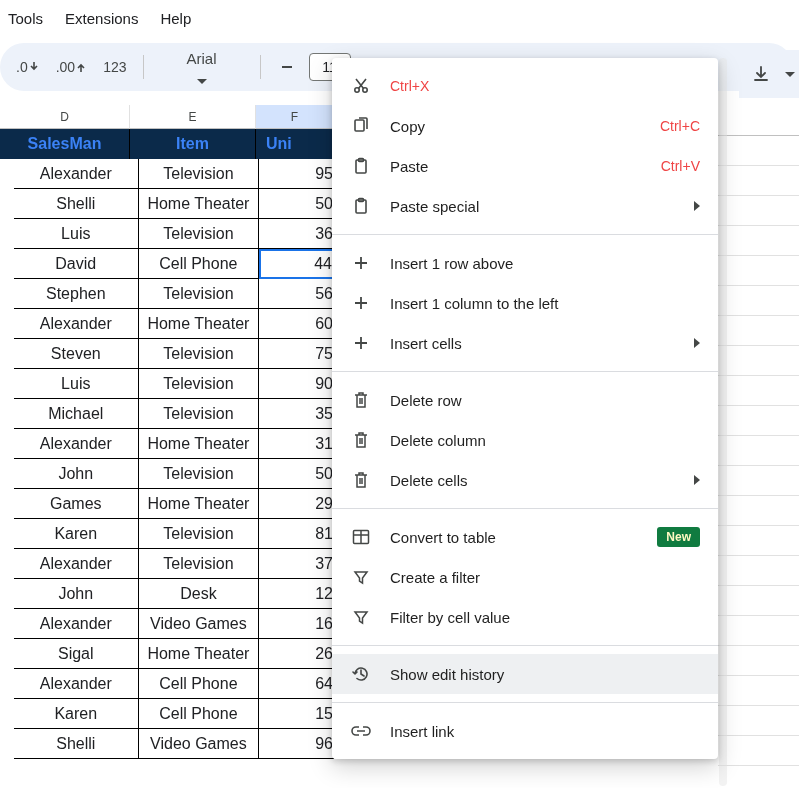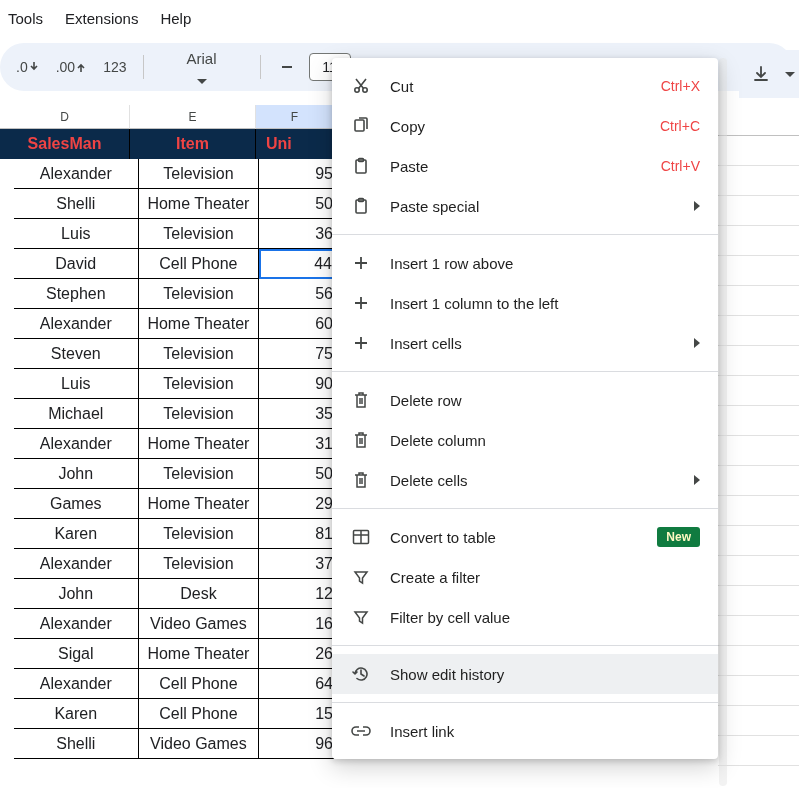--- a/index.html
+++ b/index.html
@@ -95,21 +95,21 @@
   .colheader.sel { background: #d3e3fd; }
   .col-D { width: 130px; }
   .col-E { width: 126px; }
   .col-F { width: 78px; }
   .thead-row {
     display: flex;
     height: 30px;
   }
   .thead-cell {
     background: #0b2a4a;
-    color: #ef4444;
+    color: #3b82f6;
     font-weight: 700;
     font-size: 16px;
     display: flex;
     align-items: center;
     justify-content: center;
     border-right: 1px solid #000;
   }
   .data-rows { }
   .data-row { display: flex; height: 30px; margin-left: 14px; }
   .data-cell {
@@ -387,21 +387,20 @@
 <div class="context-menu">
 
   <div class="menu-item">
     <span class="menu-icon">
       <svg width="18" height="18" viewBox="0 0 18 18">
           <circle cx="5" cy="13" r="2.2" fill="none" stroke="#444746" stroke-width="1.6"></circle>
           <circle cx="13" cy="13" r="2.2" fill="none" stroke="#444746" stroke-width="1.6"></circle>
           <path d="M6.5 11.5 L14 2 M11.5 11.5 L4 2" stroke="#444746" stroke-width="1.6"></path>
         </svg>
     </span>
-    <span class="menu-label">Cut</span>
     <span class="menu-shortcut">Ctrl+X</span>
   </div>
 
   <div class="menu-item">
     <span class="menu-icon">
       <svg width="18" height="18" viewBox="0 0 18 18">
           <rect x="3" y="3" width="9" height="11" rx="1" fill="none" stroke="#444746" stroke-width="1.6"></rect>
           <path d="M7 1 L14 1 Q15 1 15 2 L15 12" fill="none" stroke="#444746" stroke-width="1.6"></path>
         </svg>
     </span>

